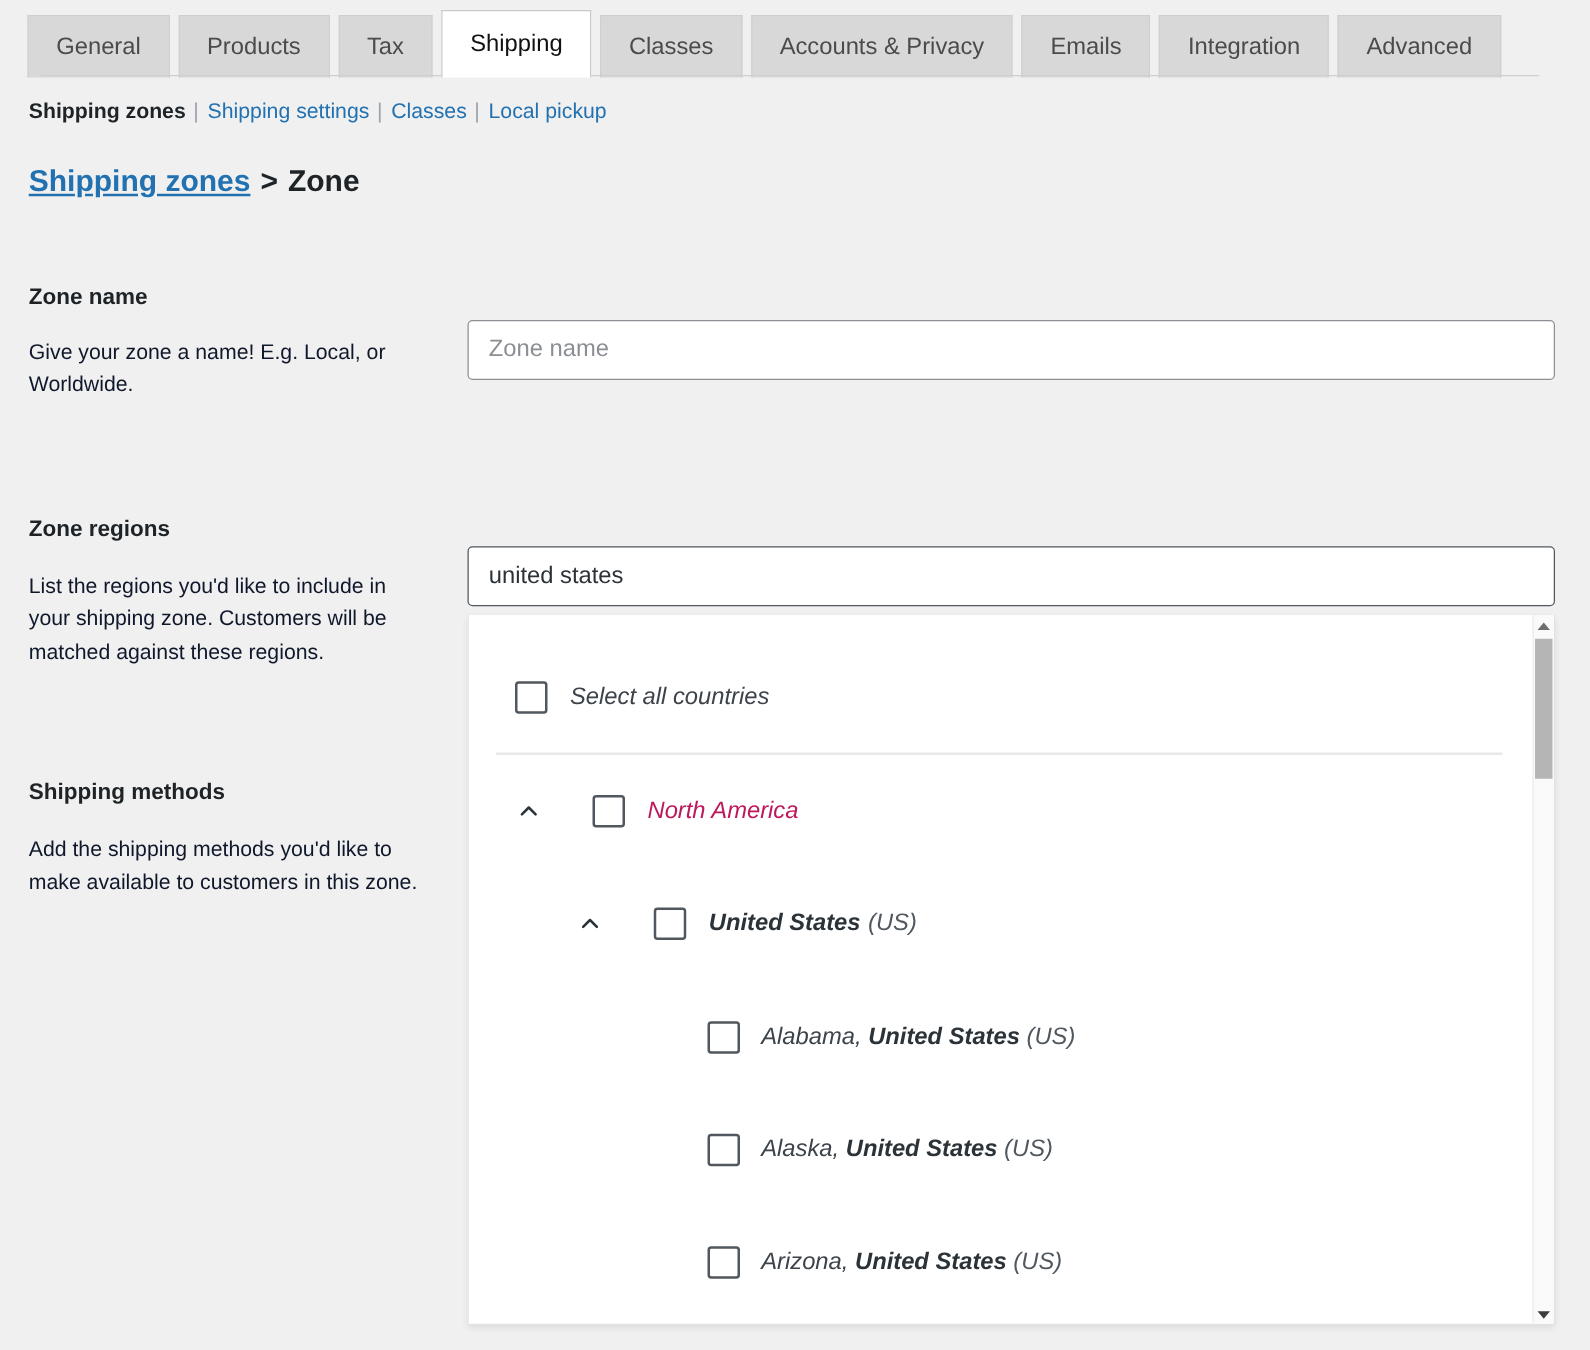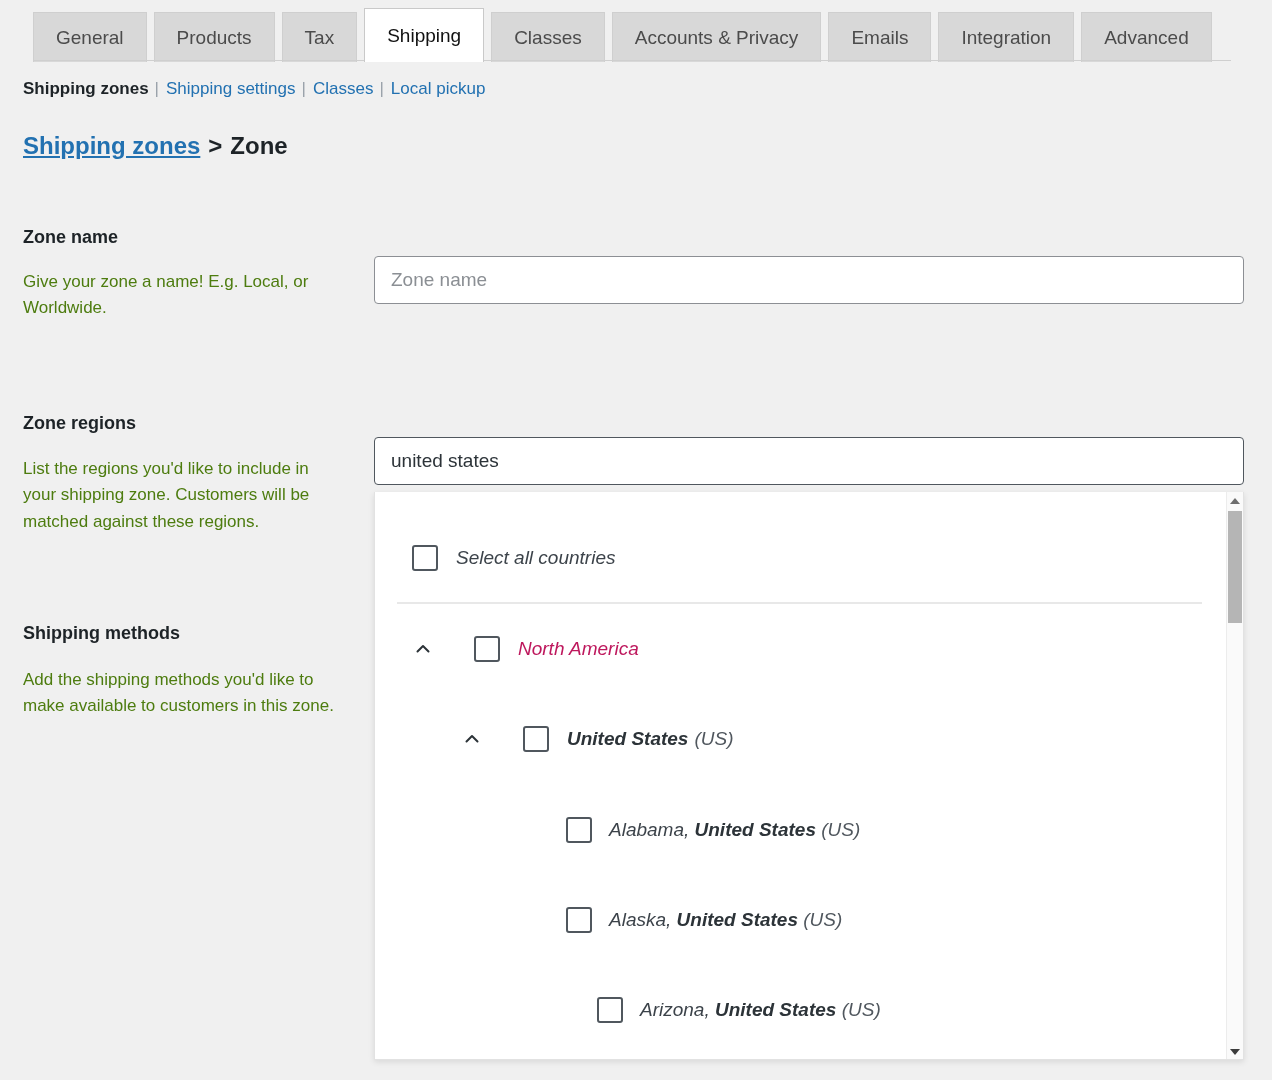--- a/index.html
+++ b/index.html
@@ -9,21 +9,21 @@
     background: #f0f0f0;
     font-family: "Liberation Sans", sans-serif;
     overflow: hidden;
   }
   .page { position: relative; width: 1272px; height: 1080px; }
 
   
   .tabbar {
     position: absolute; left: 0; top: 0;
     width: 1272px; height: 62px;
-    padding-left: 33px;
+    padding-left: 22px;
     display: flex; align-items: flex-end;
     gap: 7px;
   }
   .tabbar-underline {
     position: absolute; left: 33px; top: 60px;
     width: 1198px; height: 1px; background: #cfcfcf;
   }
   .tab {
     height: 50px;
     padding: 0 22px;
@@ -70,21 +70,21 @@
   .breadcrumb .crumb-current { color: #1d2327; }
 
   
   .sec-title {
     position: absolute;
     font-size: 18px; font-weight: bold; color: #1d2327;
     width: 330px;
   }
   .sec-desc {
     position: absolute;
-    font-size: 17px; color: #4d7c0f; line-height: 1.55;
+    font-size: 17px; color: #0f172a; line-height: 1.55;
     width: 315px;
   }
   #zone-name-title { left: 23px; top: 227px; }
   #zone-name-desc  { left: 23px; top: 269px; }
   #zone-regions-title { left: 23px; top: 413px; }
   #zone-regions-desc  { left: 23px; top: 456px; }
   #ship-methods-title { left: 23px; top: 623px; }
   #ship-methods-desc  { left: 23px; top: 667px; }
 
   
@@ -158,21 +158,21 @@
     left: 22px; top: 110px;
     width: 805px; height: 2px;
     background: #e8e8e8;
   }
 
   #row-select-all { left: 412px; top: 538px; }
   #row-north-america { left: 412px; top: 629px; }
   #row-united-states { left: 461px; top: 719px; }
   #row-alabama { left: 566px; top: 810px; }
   #row-alaska  { left: 566px; top: 900px; }
-  #row-arizona { left: 597px; top: 990px; text-align: center; }
+  #row-arizona { left: 566px; top: 990px; text-align: center; }
   .dd-row.state .dd-label { margin-left: 17px; }
 
   
   .scrollbar {
     position: absolute;
     right: 0; top: 0;
     width: 17px; height: 568px;
     background: #fafafa;
     border-left: 1px solid #ececec;
   }

